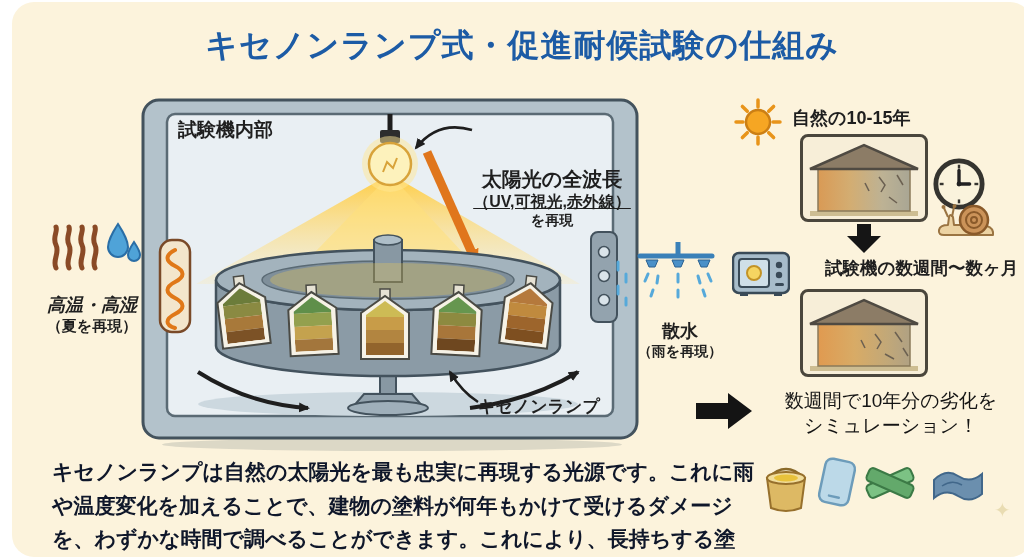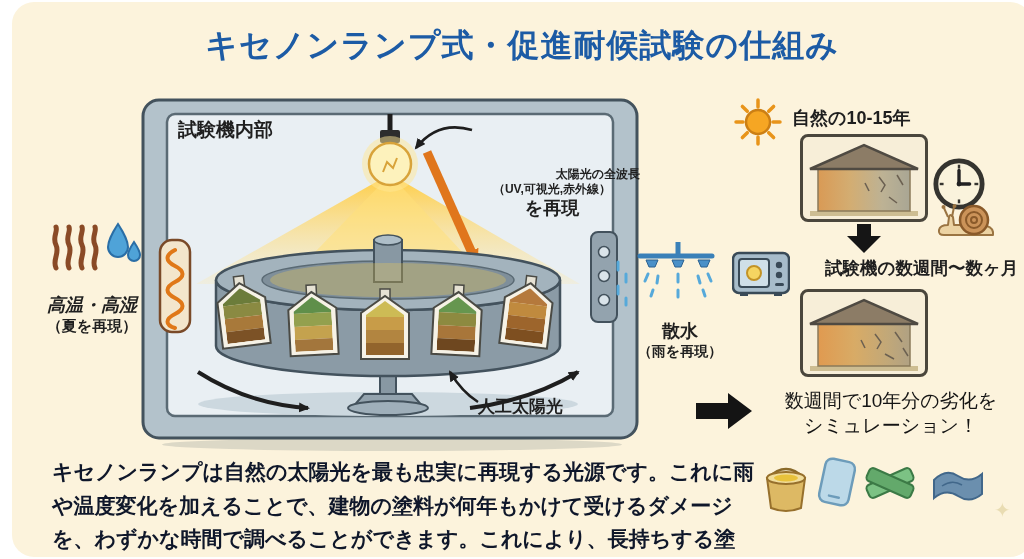--- a/index.html
+++ b/index.html
@@ -165,26 +165,26 @@
     </g>
 
     <path d="M332,36 Q298,26 276,54" fill="none" stroke="#1e1e1e" stroke-width="2.5" marker-end="url(#arrowBk)"></path>
     <path d="M338,308 Q322,298 310,278" fill="none" stroke="#1e1e1e" stroke-width="2.5" marker-end="url(#arrowBk)"></path>
   </svg>
 
   <div class="abs lbl" style="left:166px; top:116px; font-size:19px;">試験機内部</div>
 
 
   <div class="abs ctr" style="left:452px; top:165px; width:176px;">
-    <div class="lbl" style="font-size:12px;text-align:right;">太陽光の全波長</div>
-    <div class="lbl" style="font-size:12px;">（UV,可視光,赤外線）</div>
-    <div class="lbl" style="font-size:18px;">を再現</div>
-  </div>
-
-  <div class="abs lbl" style="left:466px; top:394px; font-size:17px;">人工太陽光</div>
+    <div class="lbl" style="font-size:20px;">太陽光の全波長</div>
+    <div class="lbl" style="font-size:16px;text-decoration:underline;">（UV,可視光,赤外線）</div>
+    <div class="lbl" style="font-size:14px;">を再現</div>
+  </div>
+
+  <div class="abs lbl" style="left:466px; top:394px; font-size:17px;">キセノンランプ</div>
 
   <svg class="abs" style="left:36px; top:220px;" width="54" height="50" viewBox="0 0 54 50">
     <path d="M8,46 C4,38 12,31 8,23 C4,15 10,10 8,5" fill="none" stroke="#8a4a26" stroke-width="5" stroke-linecap="round"></path>
     <path d="M21,46 C17,38 25,31 21,23 C17,15 23,10 21,5" fill="none" stroke="#8a4a26" stroke-width="5" stroke-linecap="round"></path>
     <path d="M34,46 C30,38 38,31 34,23 C30,15 36,10 34,5" fill="none" stroke="#8a4a26" stroke-width="5" stroke-linecap="round"></path>
     <path d="M47,46 C43,38 51,31 47,23 C43,15 49,10 47,5" fill="none" stroke="#8a4a26" stroke-width="5" stroke-linecap="round"></path>
   </svg>
   <svg class="abs" style="left:94px; top:220px;" width="36" height="48" viewBox="0 0 36 48">
     <path d="M12,2 C12,2 2,17 2,25 A10,10 0 0 0 22,25 C22,17 12,2 12,2 Z" fill="#4fa3d8" stroke="#2a6ea6" stroke-width="2"></path>
     <path d="M28,20 C28,20 22,29 22,33 A6,6 0 0 0 34,33 C34,29 28,20 28,20 Z" fill="#4fa3d8" stroke="#2a6ea6" stroke-width="2"></path>

